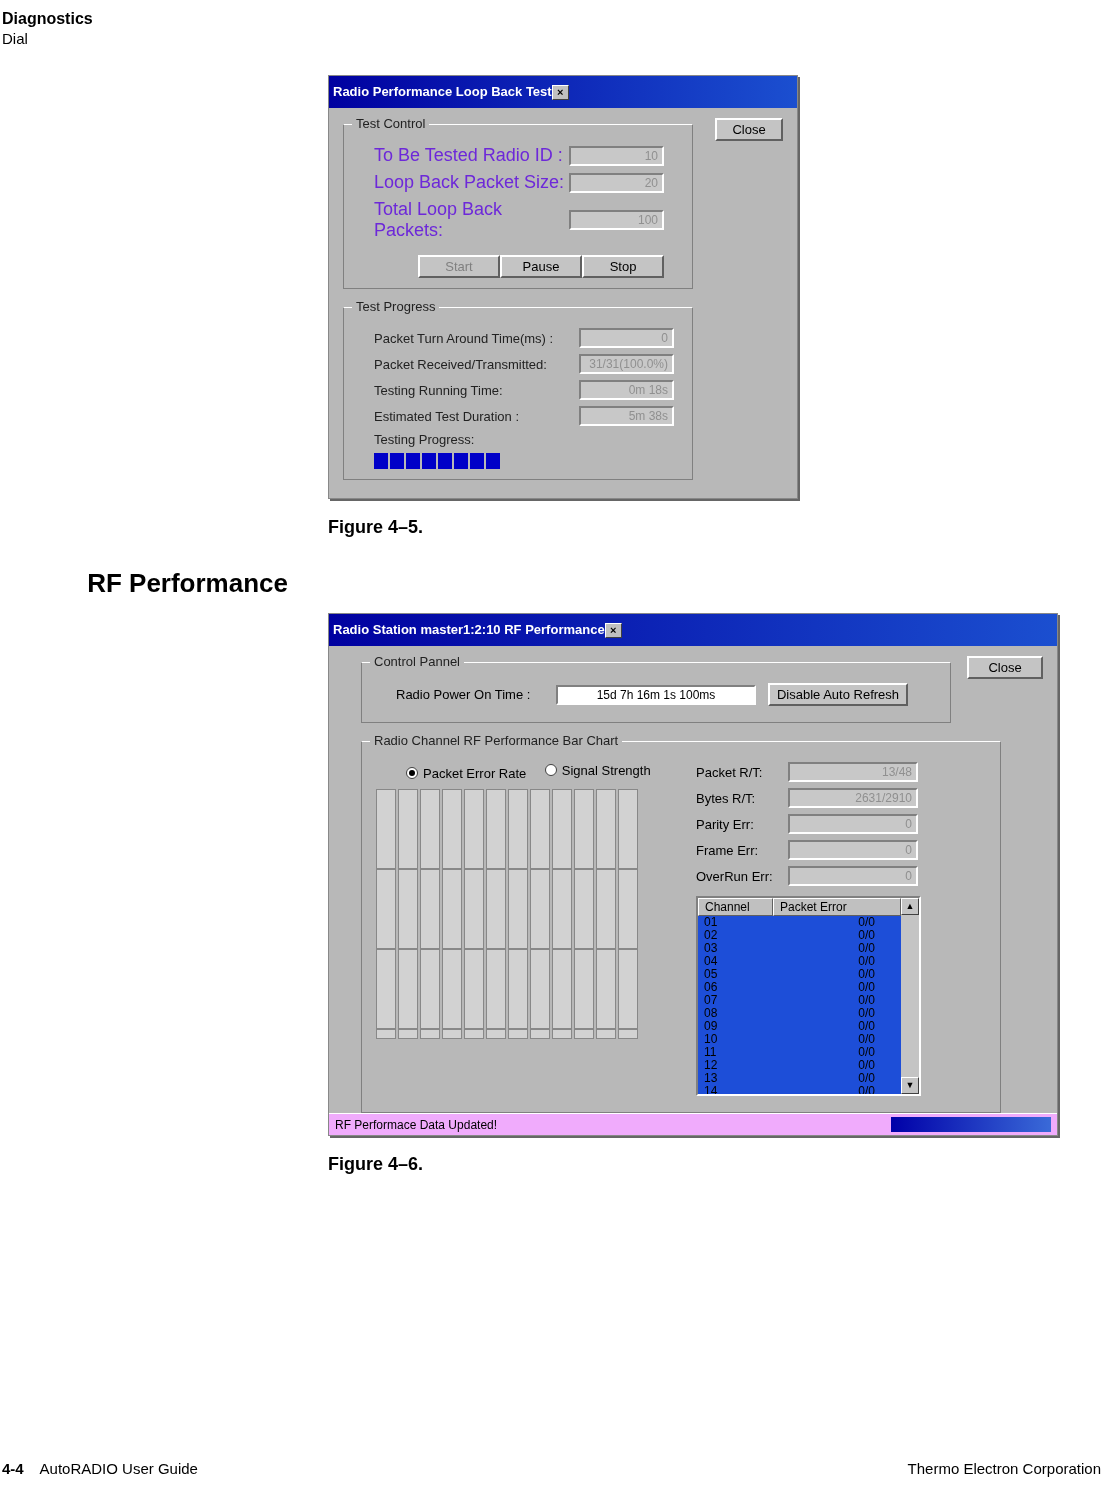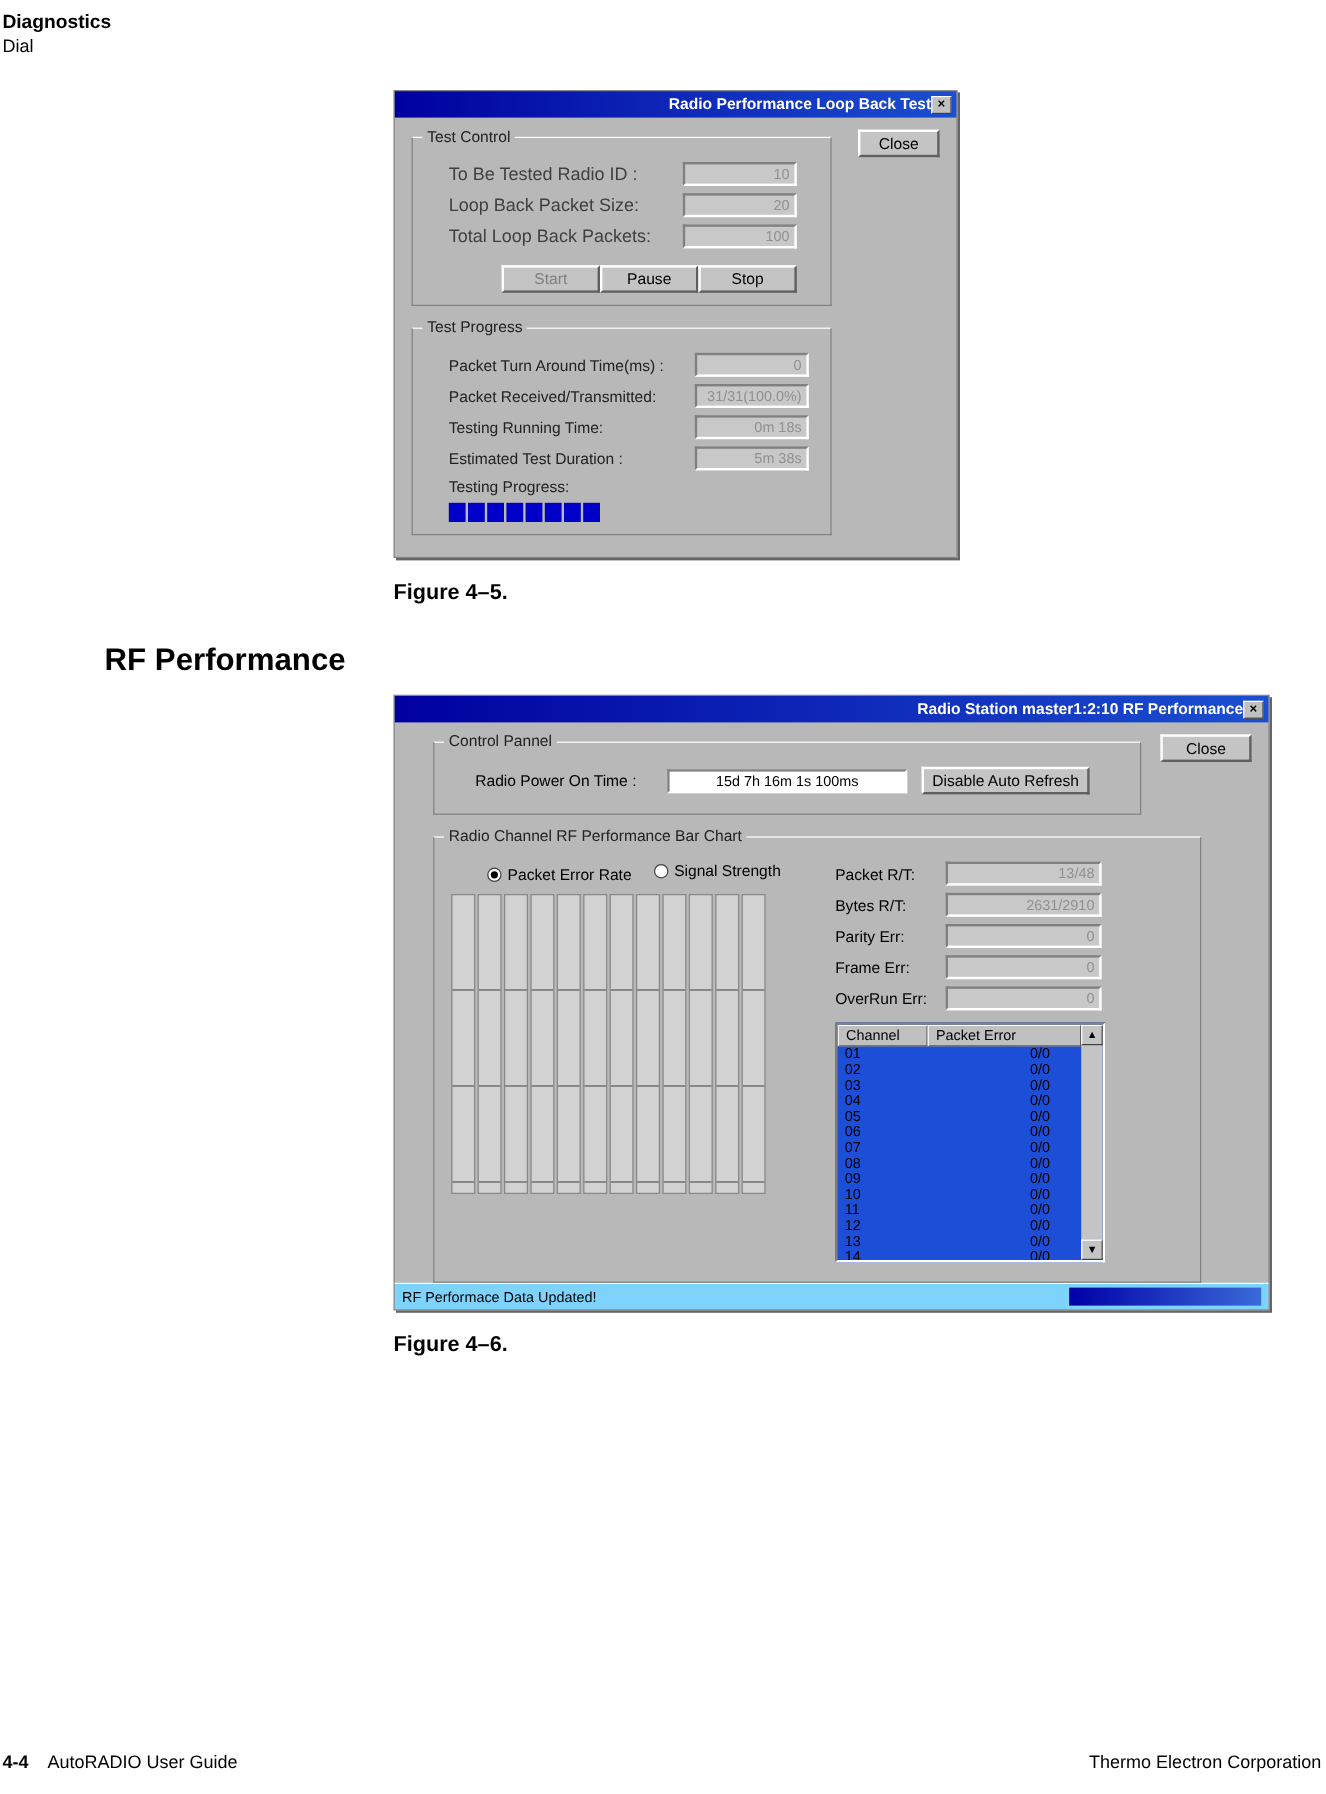--- a/index.html
+++ b/index.html
@@ -31,25 +31,25 @@
     border: 1px solid #888;
     box-shadow: 2px 2px 0 #666;
     margin-top: 28px;
   }
   .titlebar {
     background: linear-gradient(to right, #0000a0, #1b4fd0);
     color: #fff;
     font-family: Tahoma, Arial, sans-serif;
     font-size: 13px;
     font-weight: bold;
-    height: 22px;
+    height: 32px;
     line-height: 22px;
     padding: 0 4px;
     display: flex;
-    justify-content: flex-end;
+    justify-content: flex-start;
     align-items: center;
   }
   .close-x {
     width: 17px; height: 15px;
     background: #c0c0c0;
     border: 1px solid #fff;
     border-right-color:#404040; border-bottom-color:#404040;
     text-align: center;
     font-size: 11px; line-height: 13px;
     color:#000; font-weight:bold;
@@ -74,21 +74,21 @@
     margin-top:6px;
     position:relative;
   }
   .fieldset .legend {
     position:absolute; top:-9px; left:8px;
     background:#b8b8b8; padding:0 4px;
     font-size:13px; font-family: Tahoma, Arial;
     color:#222;
   }
   .row { display:flex; align-items:center; margin:6px 0; }
-  .lbl { font-size:15px; width:195px; color:#404040; font-family:Tahoma,Arial;}
+  .lbl { font-size:18px; width:195px; color:#6d28d9; font-family:Tahoma,Arial;}
   .lbl2 { font-size:13px; width:205px; color:#222; font-family:Tahoma,Arial;}
   .input-like {
     background:#c8c8c8;
     border:2px solid #808080;
     border-right-color:#fff; border-bottom-color:#fff;
     height:20px; line-height:16px;
     font-size:12px; text-align:right;
     padding:0 4px; color:#909090;
     font-family: Tahoma, Arial;
   }
@@ -165,21 +165,21 @@
   .scroll{
     width:18px; background:#c4c4c4;
     display:flex; flex-direction:column; justify-content:space-between;
   }
   .scroll .sbtn{
     height:17px; background:#c4c4c4;
     border:1px solid #fff; border-right-color:#404040;border-bottom-color:#404040;
     text-align:center; font-size:9px; line-height:15px;
   }
   .statusbar {
-    background:#7dd3fc;
+    background:#f0abfc;
     border-top:1px solid #fff;
     font-size:12px; padding:3px 6px;
     font-family:Tahoma,Arial;
     display:flex; justify-content:space-between; align-items:center;
   }
   .statusbar .grip{
     width:160px;height:15px;
     background:linear-gradient(to right,#0000a8,#3a6ad8);
   }
   .footer {

